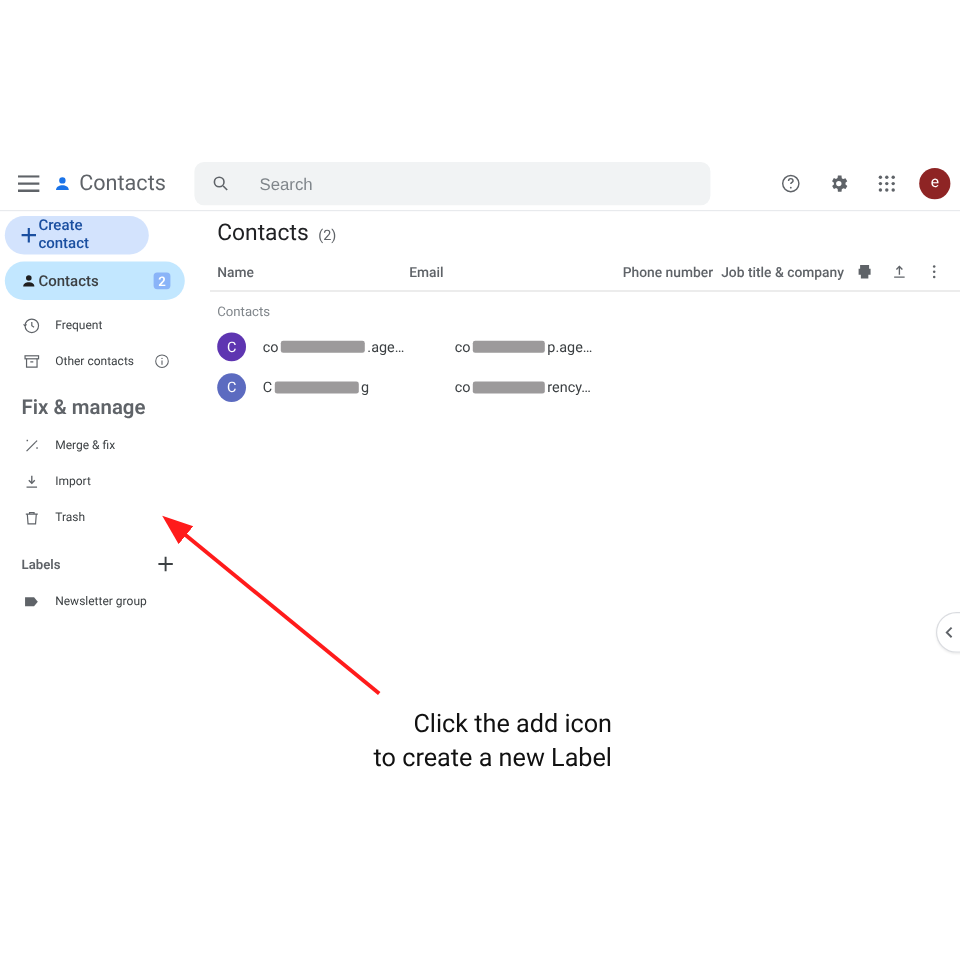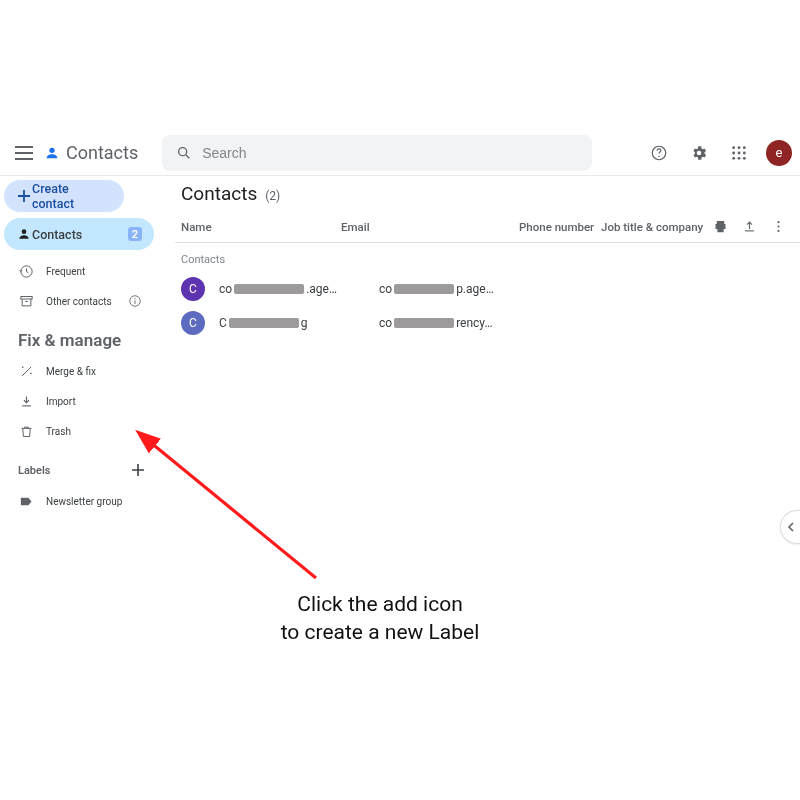--- a/index.html
+++ b/index.html
@@ -37,21 +37,21 @@
   }
   .searchbar {
     flex: 0 0 auto;
     width: 430px;
     height: 36px;
     background:#f1f3f4;
     border-radius: 8px;
     display:flex; align-items:center;
     padding: 0 14px;
     color:#5f6368;
-    gap:10px;
+    gap:24px;
   }
   .search-input {
     border:none; background:transparent; outline:none;
     font-size:14px; color:#3c4043; flex:1;
   }
   .search-input::placeholder{color:#80868b;}
   .topbar-right {
     margin-left:auto;
     display:flex; align-items:center; gap:14px;
     color:#5f6368;
@@ -149,21 +149,21 @@
     height:10px; background:#9c9a9b; border-radius:2px; display:inline-block;
   }
   .cell { font-size:12px; color:#3c4043; display:flex; align-items:center; gap:2px; overflow:hidden; white-space:nowrap;}
   .cell-name{width:160px;}
   .cell-email{width:150px;}
   .annot-arrow {
     position:absolute; pointer-events:none;
   }
   .annot-text {
     position:absolute;
-    font-size:21px; color:#111; text-align:center;
+    font-size:21px; color:#111; text-align:right;
     line-height:1.35;
   }
   .side-toggle {
     position:absolute; right:-2px; top:510px;
     width:22px;height:34px; border:1px solid #dadce0; border-right:none;
     border-radius: 20px 0 0 20px; background:#fff;
     display:flex;align-items:center;justify-content:center;color:#5f6368;
     box-shadow: 0 1px 2px rgba(0,0,0,.08);
     cursor:pointer;
   }

